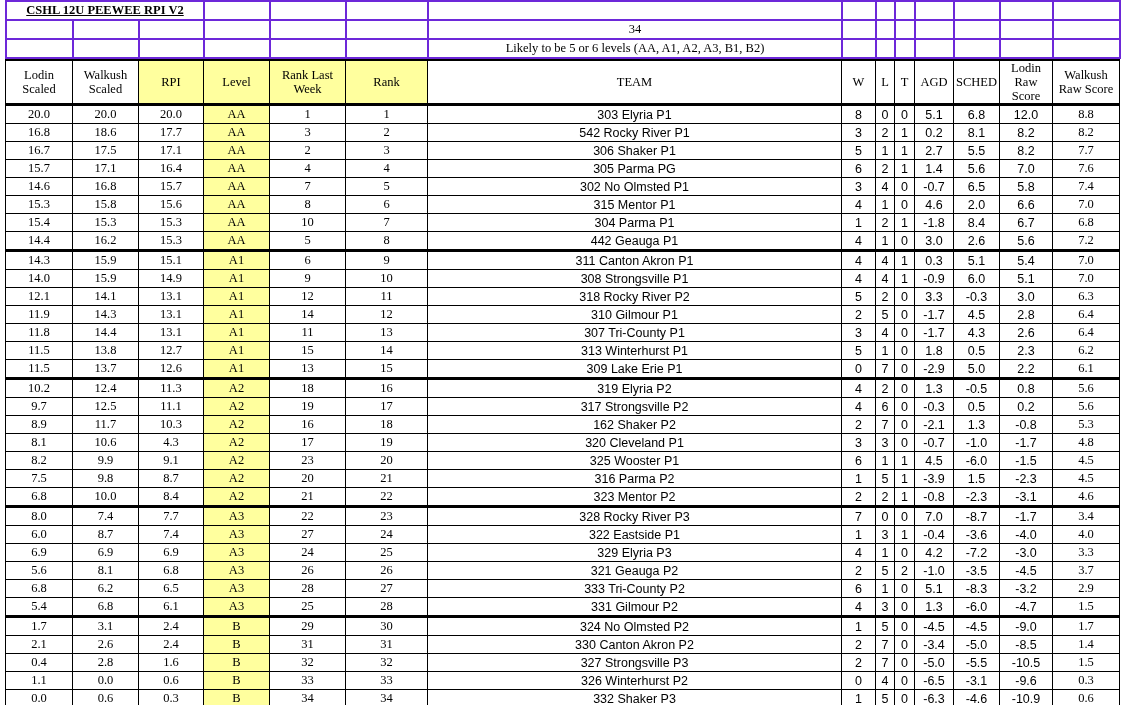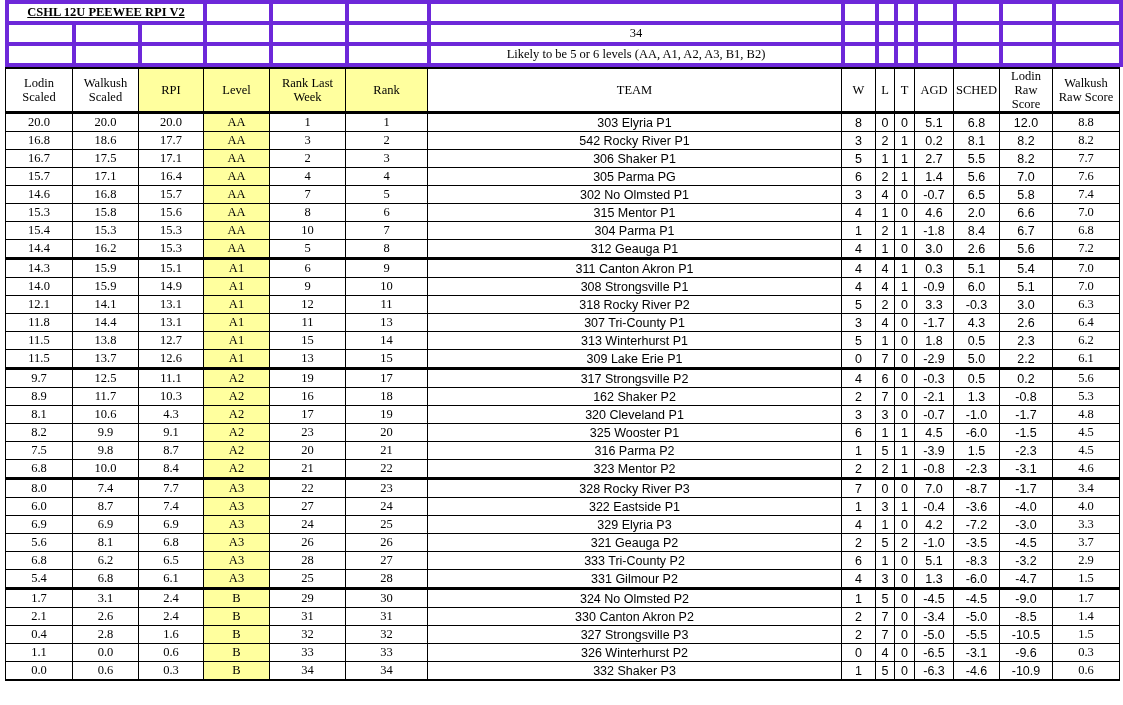--- a/index.html
+++ b/index.html
@@ -9,21 +9,21 @@
     overflow: hidden;
   }
   .sheet {
     position: absolute; left: 5px; top: 0;
     font-family: "Liberation Serif", "DejaVu Serif", serif;
   }
   table { border-collapse: collapse; table-layout: fixed; }
 
   
   table.top td {
-    border: 4px solid #6d28d9;
+    border: 2px solid #6d28d9;
     height: 17px;
     padding: 0;
     font-size: 12.5px;
     color: #000;
     text-align: center;
     overflow: hidden; white-space: nowrap;
   }
   td.title-cell {
     border: 1px solid #000;
     font-weight: bold;
@@ -282,21 +282,21 @@
           <td class="sans">6.7</td>
           <td class="serif">6.8</td>
         </tr>
         <tr class="group-end">
           <td class="serif">14.4</td>
           <td class="serif">16.2</td>
           <td class="serif">15.3</td>
           <td class="serif level">AA</td>
           <td class="serif">5</td>
           <td class="serif">8</td>
-          <td class="sans team">312 Geauga P1</td>
+          <td class="sans team">442 Geauga P1</td>
           <td class="sans">4</td>
           <td class="sans">1</td>
           <td class="sans">0</td>
           <td class="sans">3.0</td>
           <td class="sans">2.6</td>
           <td class="sans">5.6</td>
           <td class="serif">7.2</td>
         </tr>
         <tr>
           <td class="serif">14.3</td>
@@ -340,20 +340,36 @@
           <td class="sans team">318 Rocky River P2</td>
           <td class="sans">5</td>
           <td class="sans">2</td>
           <td class="sans">0</td>
           <td class="sans">3.3</td>
           <td class="sans">-0.3</td>
           <td class="sans">3.0</td>
           <td class="serif">6.3</td>
         </tr>
         <tr>
+          <td class="serif">11.9</td>
+          <td class="serif">14.3</td>
+          <td class="serif">13.1</td>
+          <td class="serif level">A1</td>
+          <td class="serif">14</td>
+          <td class="serif">12</td>
+          <td class="sans team">310 Gilmour P1</td>
+          <td class="sans">2</td>
+          <td class="sans">5</td>
+          <td class="sans">0</td>
+          <td class="sans">-1.7</td>
+          <td class="sans">4.5</td>
+          <td class="sans">2.8</td>
+          <td class="serif">6.4</td>
+        </tr>
+        <tr>
           <td class="serif">11.8</td>
           <td class="serif">14.4</td>
           <td class="serif">13.1</td>
           <td class="serif level">A1</td>
           <td class="serif">11</td>
           <td class="serif">13</td>
           <td class="sans team">307 Tri-County P1</td>
           <td class="sans">3</td>
           <td class="sans">4</td>
           <td class="sans">0</td>
@@ -386,20 +402,36 @@
           <td class="serif">13</td>
           <td class="serif">15</td>
           <td class="sans team">309 Lake Erie P1</td>
           <td class="sans">0</td>
           <td class="sans">7</td>
           <td class="sans">0</td>
           <td class="sans">-2.9</td>
           <td class="sans">5.0</td>
           <td class="sans">2.2</td>
           <td class="serif">6.1</td>
+        </tr>
+        <tr>
+          <td class="serif">10.2</td>
+          <td class="serif">12.4</td>
+          <td class="serif">11.3</td>
+          <td class="serif level">A2</td>
+          <td class="serif">18</td>
+          <td class="serif">16</td>
+          <td class="sans team">319 Elyria P2</td>
+          <td class="sans">4</td>
+          <td class="sans">2</td>
+          <td class="sans">0</td>
+          <td class="sans">1.3</td>
+          <td class="sans">-0.5</td>
+          <td class="sans">0.8</td>
+          <td class="serif">5.6</td>
         </tr>
         <tr>
           <td class="serif">9.7</td>
           <td class="serif">12.5</td>
           <td class="serif">11.1</td>
           <td class="serif level">A2</td>
           <td class="serif">19</td>
           <td class="serif">17</td>
           <td class="sans team">317 Strongsville P2</td>
           <td class="sans">4</td>

